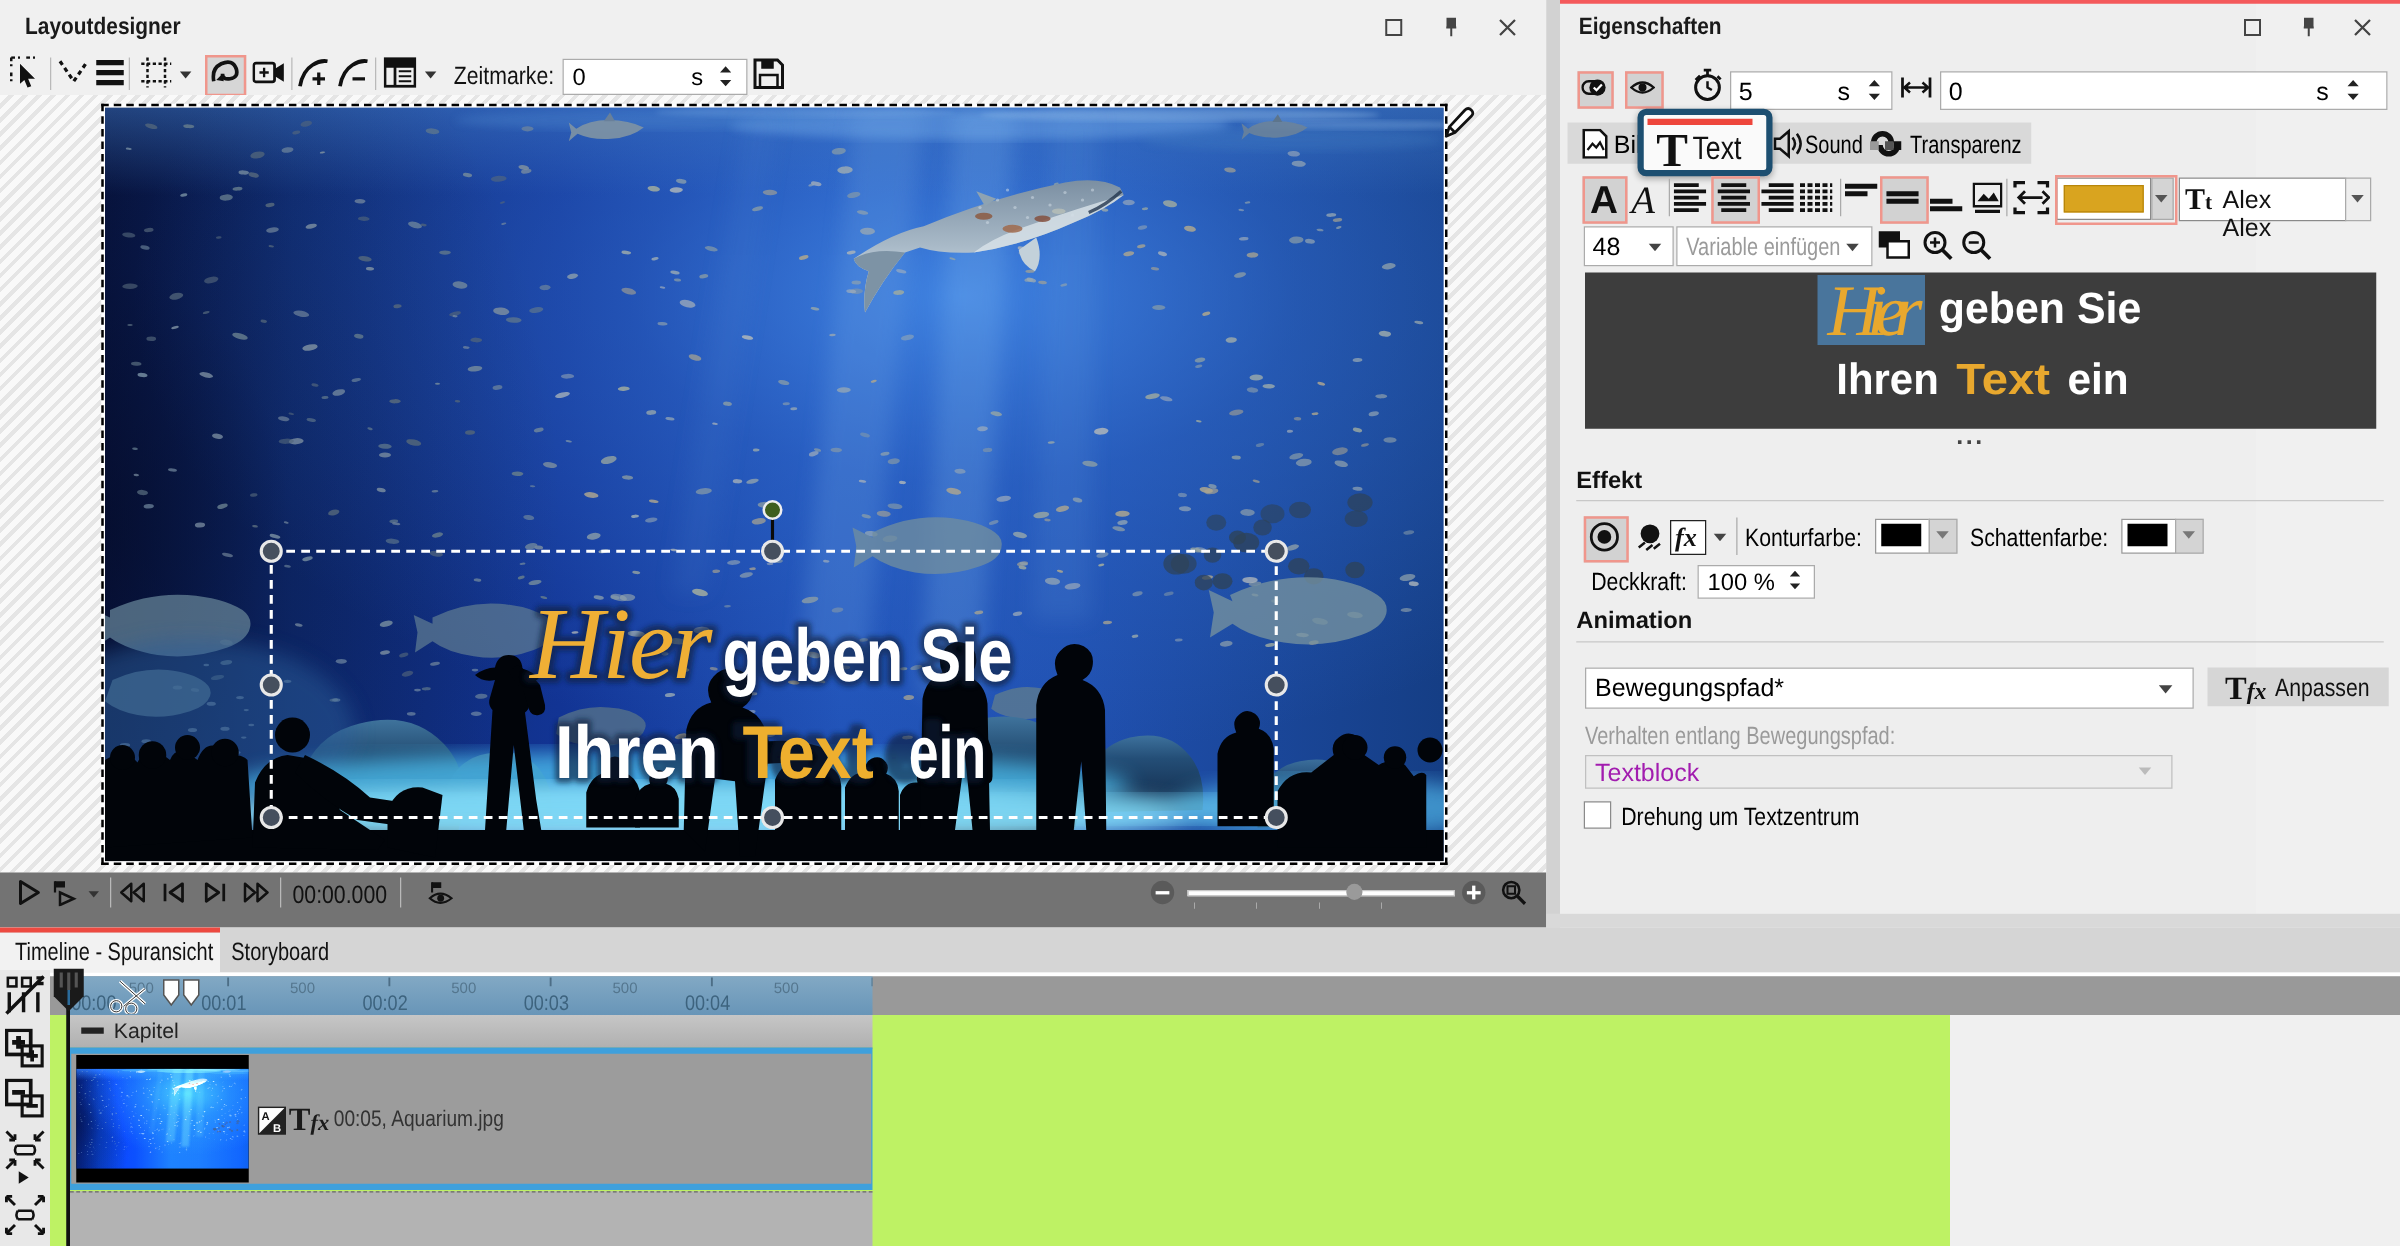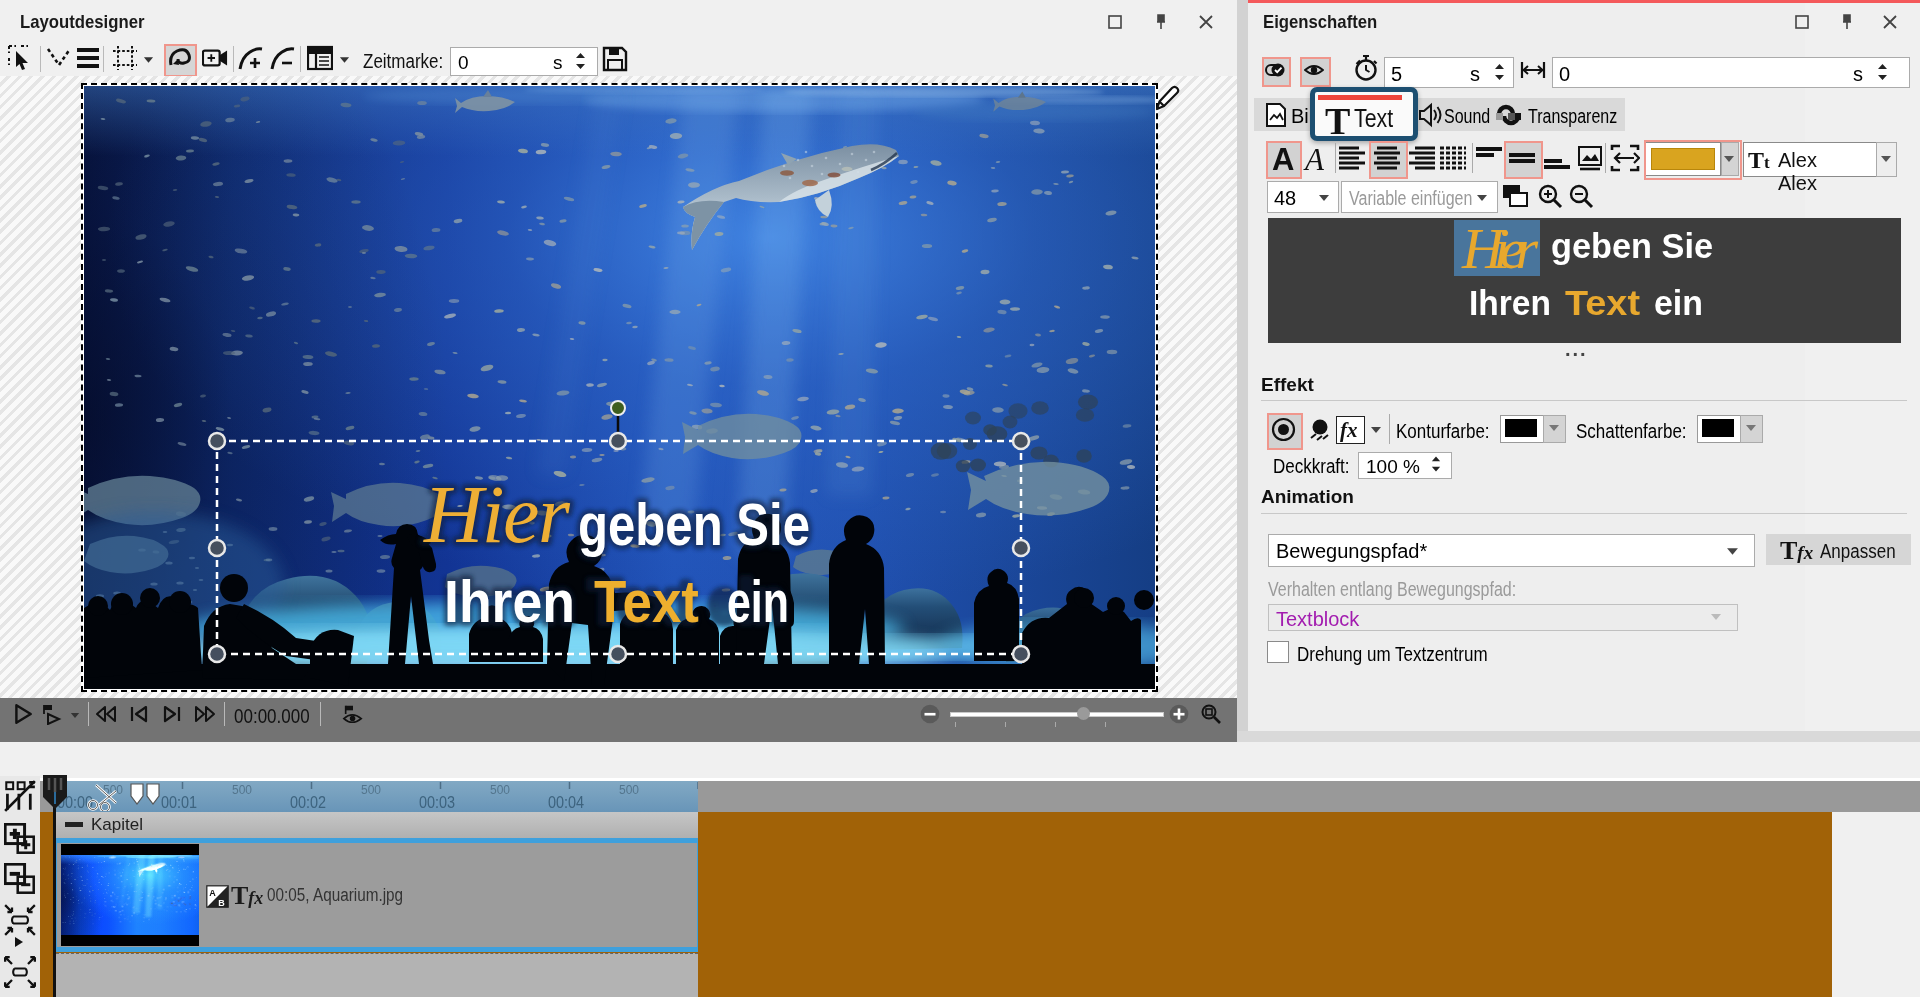--- a/index.html
+++ b/index.html
@@ -23,21 +23,21 @@
   #rtitle{left:15px;top:11px;font-size:19px;font-weight:bold;color:#1a1a1a;transform:scaleX(0.88);transform-origin:0 0;}
   
   #b1{left:1237px;top:731px;width:683px;height:11px;background:#d9d9d9;}
   #tabrow{left:0;top:742px;width:1920px;height:36px;background:#d5d5d5;}
   #tab-active{left:0;top:4px;width:176px;height:32px;background:#f2f2f2;}
   #tab-red{left:0;top:0;width:176px;height:4px;background:#ed4a41;}
   #whiteline{left:0;top:778px;width:1920px;height:3px;background:#ffffff;}
   #ruler{left:0;top:781px;width:1920px;height:31px;background:#999999;}
   #ruler-blue{left:56px;top:0;width:642px;height:31px;
      background:linear-gradient(#82a9c4,#6895b8);}
-  #tracks{left:0;top:812px;width:1832px;height:185px;background:#a16207;}
+  #tracks{left:0;top:812px;width:1560px;height:185px;background:#bef264;}
   #ttoolbar{left:0;top:776px;width:40px;height:221px;background:#e8e8e8;}
   .ticon{left:4px;width:32px;height:32px;}
   #kapitel{left:56px;top:0;width:642px;height:26px;
      background:linear-gradient(#c6c6c6,#b0b0b0);border-bottom:1px solid #9a9a9a;}
   #clip{left:56px;top:26px;width:642px;height:114px;background:#3fa0dc;}
   #clipbody{left:1px;top:5px;width:640px;height:104px;background:#9c9c9c;}
   #trackempty{left:56px;top:141px;width:642px;height:44px;background:#b3b3b3;border-top:1px dashed #666;}
   #playhead-line{left:53px;top:790px;width:3px;height:207px;background:#111;}
   .seplv{width:1px;background:#b9b9b9;}
   .rbtn{background:#d2d2d2;}
@@ -1015,20 +1015,26 @@
     <div class="abs" style="left:20px;top:604px;width:468px;height:25px;background:#ececec;border:1px solid #c0c0c0;"></div>
     <div class="abs" style="left:28px;top:608px;font-size:20px;color:#a21caf;">Textblock</div>
     <svg class="abs" style="left:462px;top:613px;width:12px;height:8px;" viewBox="0 0 12 8">
         <path d="M1 1 L6 7 L11 1 z" fill="#bbb"></path>
       </svg>
     <div class="abs" style="left:19px;top:641px;width:20px;height:20px;background:#fff;border:1px solid #8a8a8a;"></div>
     <div class="abs n85" style="left:49px;top:643px;font-size:20px;">Drehung um Textzentrum</div>
   </div>
 
   <div class="abs" id="b1"></div>
+  <div class="abs" id="tabrow">
+    <div class="abs" id="tab-active"></div>
+    <div class="abs" id="tab-red"></div>
+    <div class="abs n80" style="left:12px;top:9px;font-size:20px;color:#111;">Timeline - Spuransicht</div>
+    <div class="abs n80" style="left:185px;top:9px;font-size:20px;color:#111;">Storyboard</div>
+  </div>
   <div class="abs" id="whiteline"></div>
   <div class="abs" id="ruler">
     <div class="abs" id="ruler-blue">
       <div class="abs rlbl" style="left:1px;">00:00</div>
       <div class="abs rlbl" style="left:105px;">00:01</div>
       <div class="abs rlbl" style="left:234px;">00:02</div>
       <div class="abs rlbl" style="left:363px;">00:03</div>
       <div class="abs rlbl" style="left:492px;">00:04</div>
       <div class="abs r500" style="left:47px;">500</div>
       <div class="abs r500" style="left:176px;">500</div>

